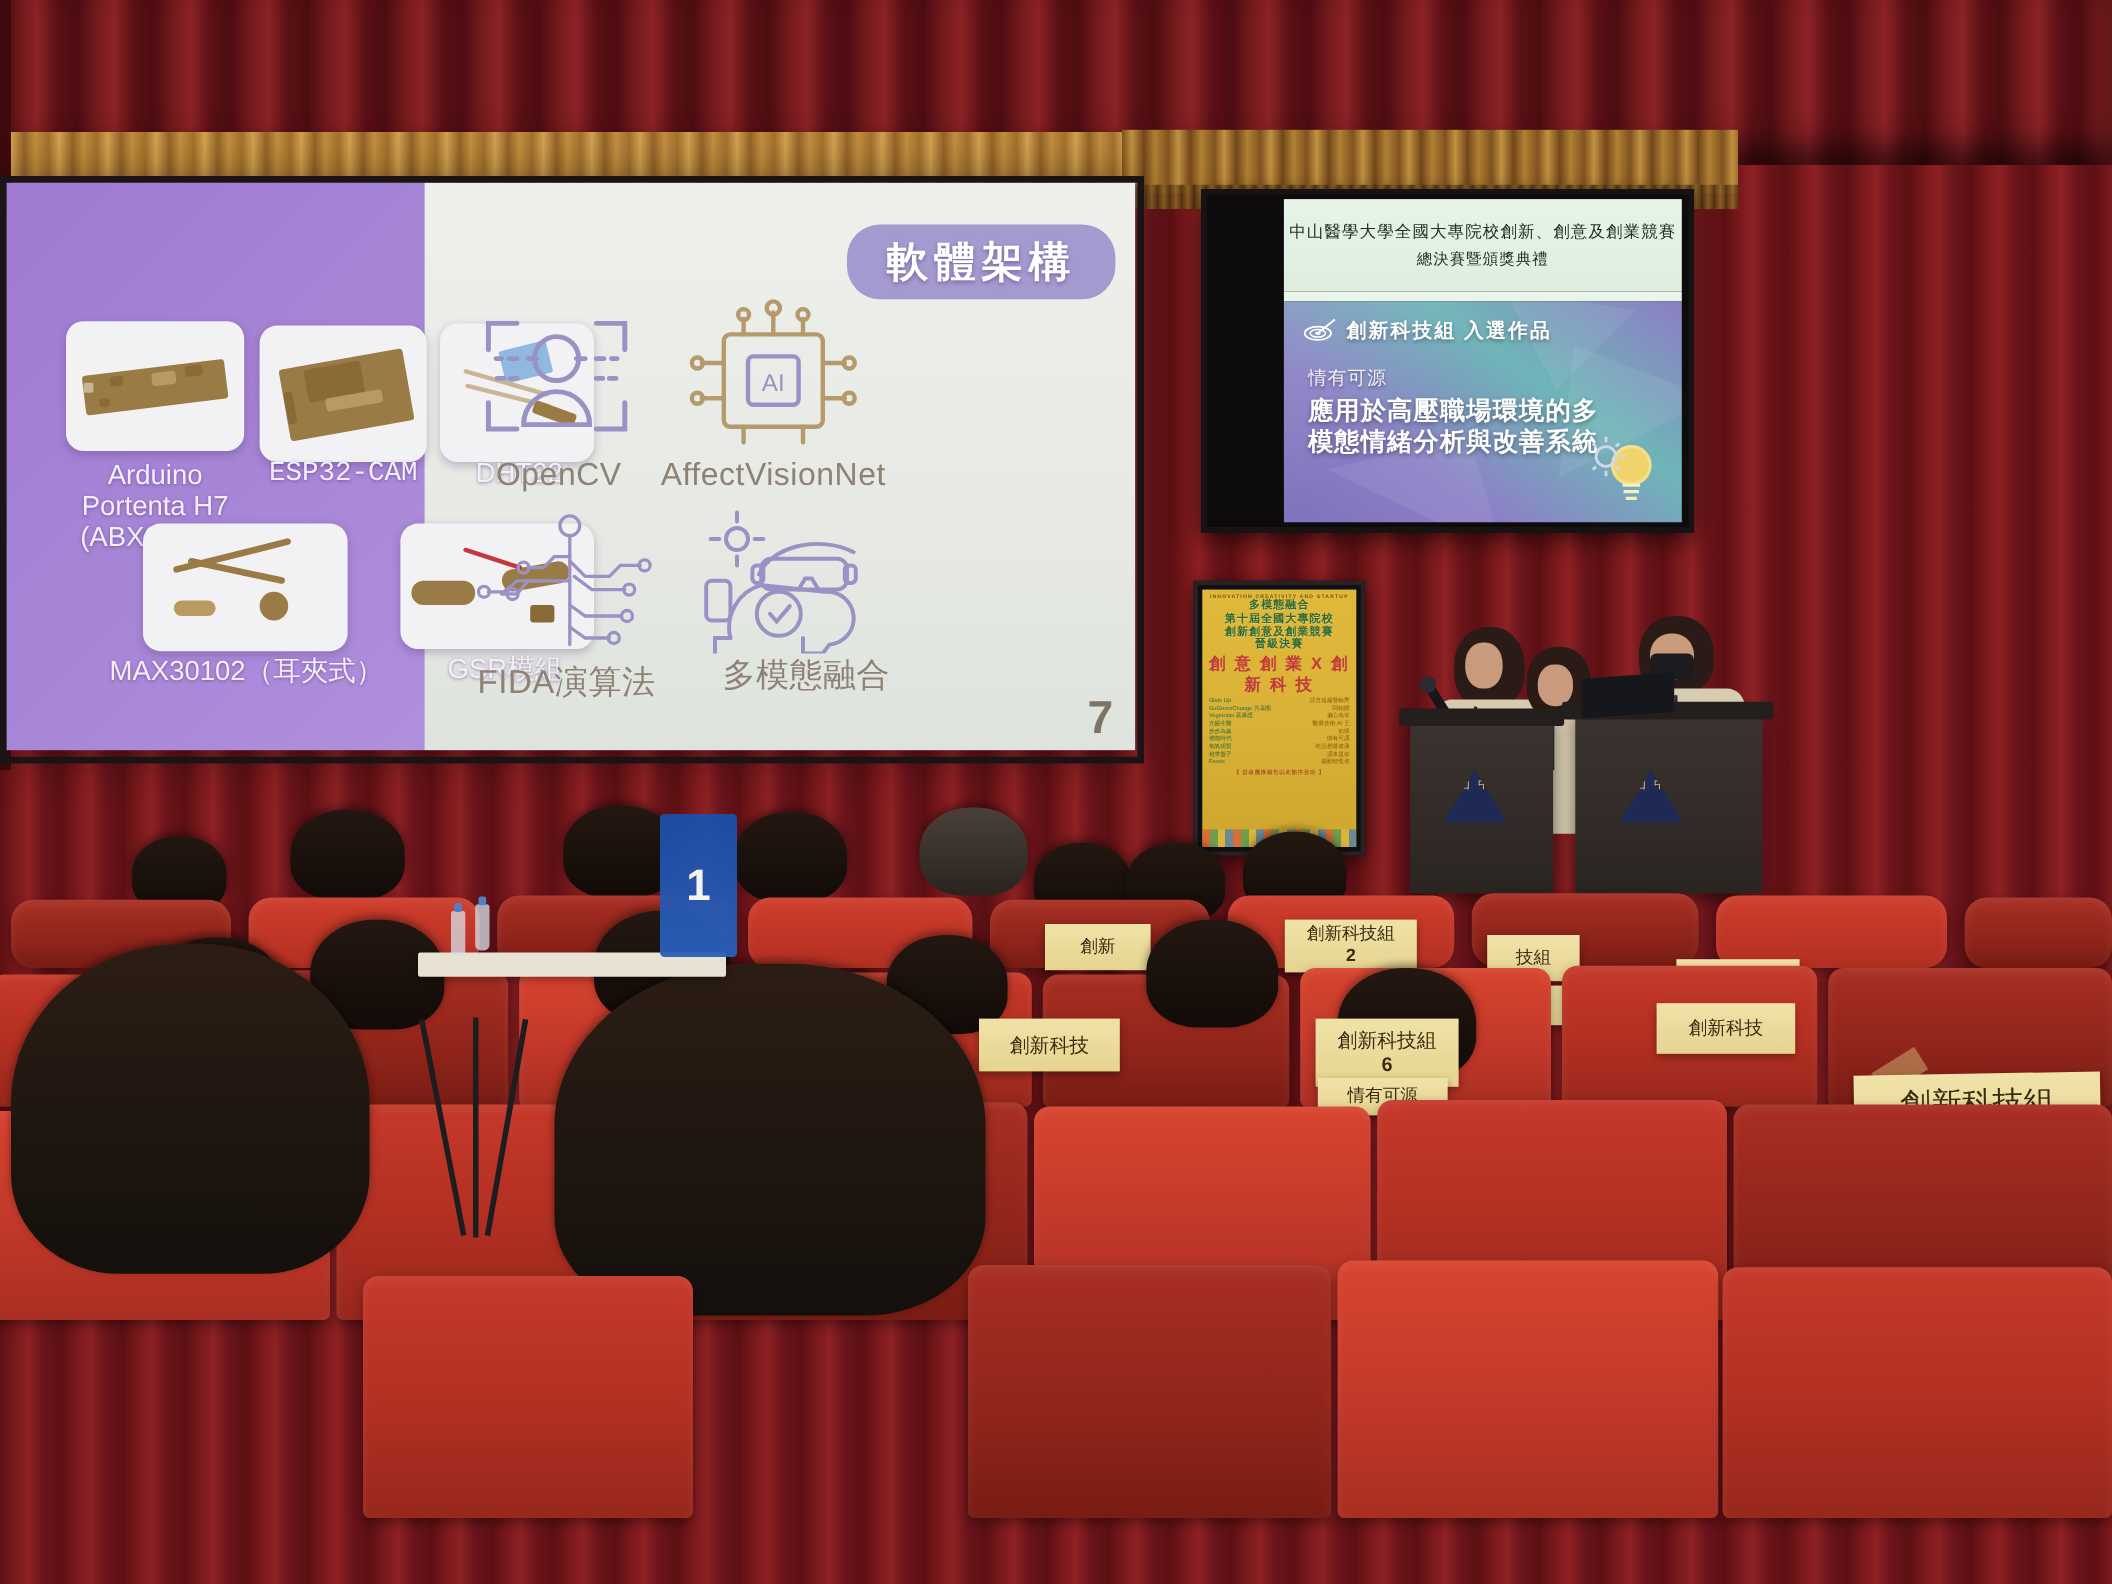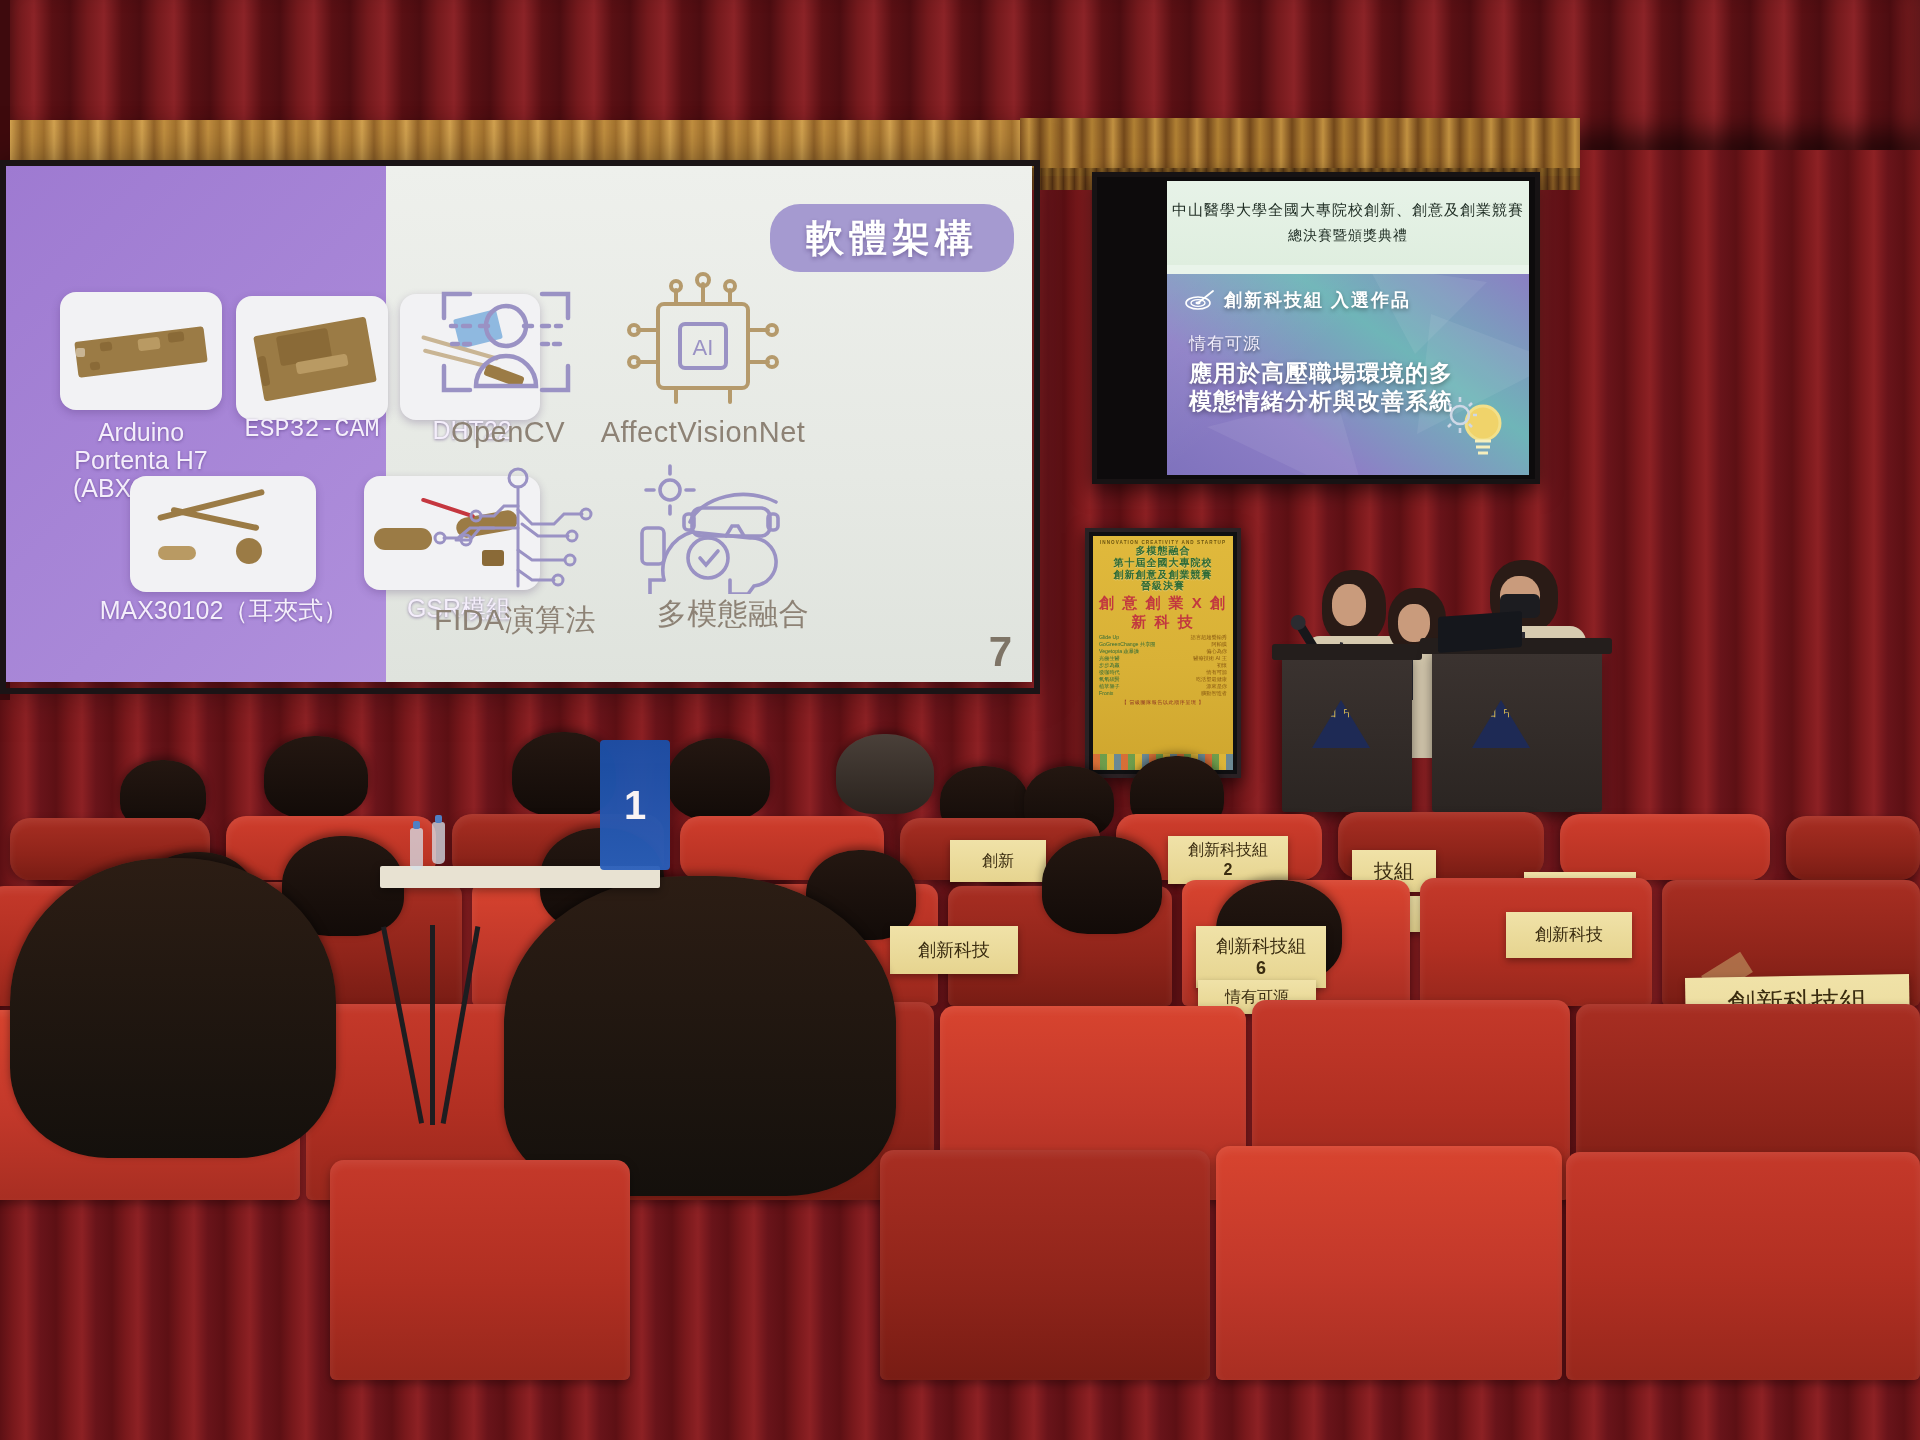--- a/index.html
+++ b/index.html
@@ -474,21 +474,21 @@
       <div class="headrest seat dark" style="left:1786px;top:-2px;width:134px;height:64px;"></div>
     </div>
 
     <div class="signcard" style="left:950px;top:150px;width:96px;height:42px;font-size:16px;">
       <span class="l1">創新</span>
     </div>
     <div class="signcard" style="left:1168px;top:146px;width:120px;height:48px;font-size:16px;">
       <span class="l1">創新科技組</span>
       <span class="l2">2</span>
     </div>
-    <div class="signcard" style="left:1352px;top:160px;width:84px;height:42px;font-size:20px;">
+    <div class="signcard" style="left:1352px;top:160px;width:84px;height:42px;font-size:16px;">
       <span class="l1">技組</span>
     </div>
     <div class="signcard" style="left:1524px;top:182px;width:112px;height:44px;font-size:15px;">
       <span class="l1">創新科技組</span>
     </div>
     <div class="signcard" style="left:1336px;top:206px;width:88px;height:36px;font-size:15px;">
       <span class="l1">AI 王</span>
     </div>
 
     <div class="seatrow" style="top:196px;">

